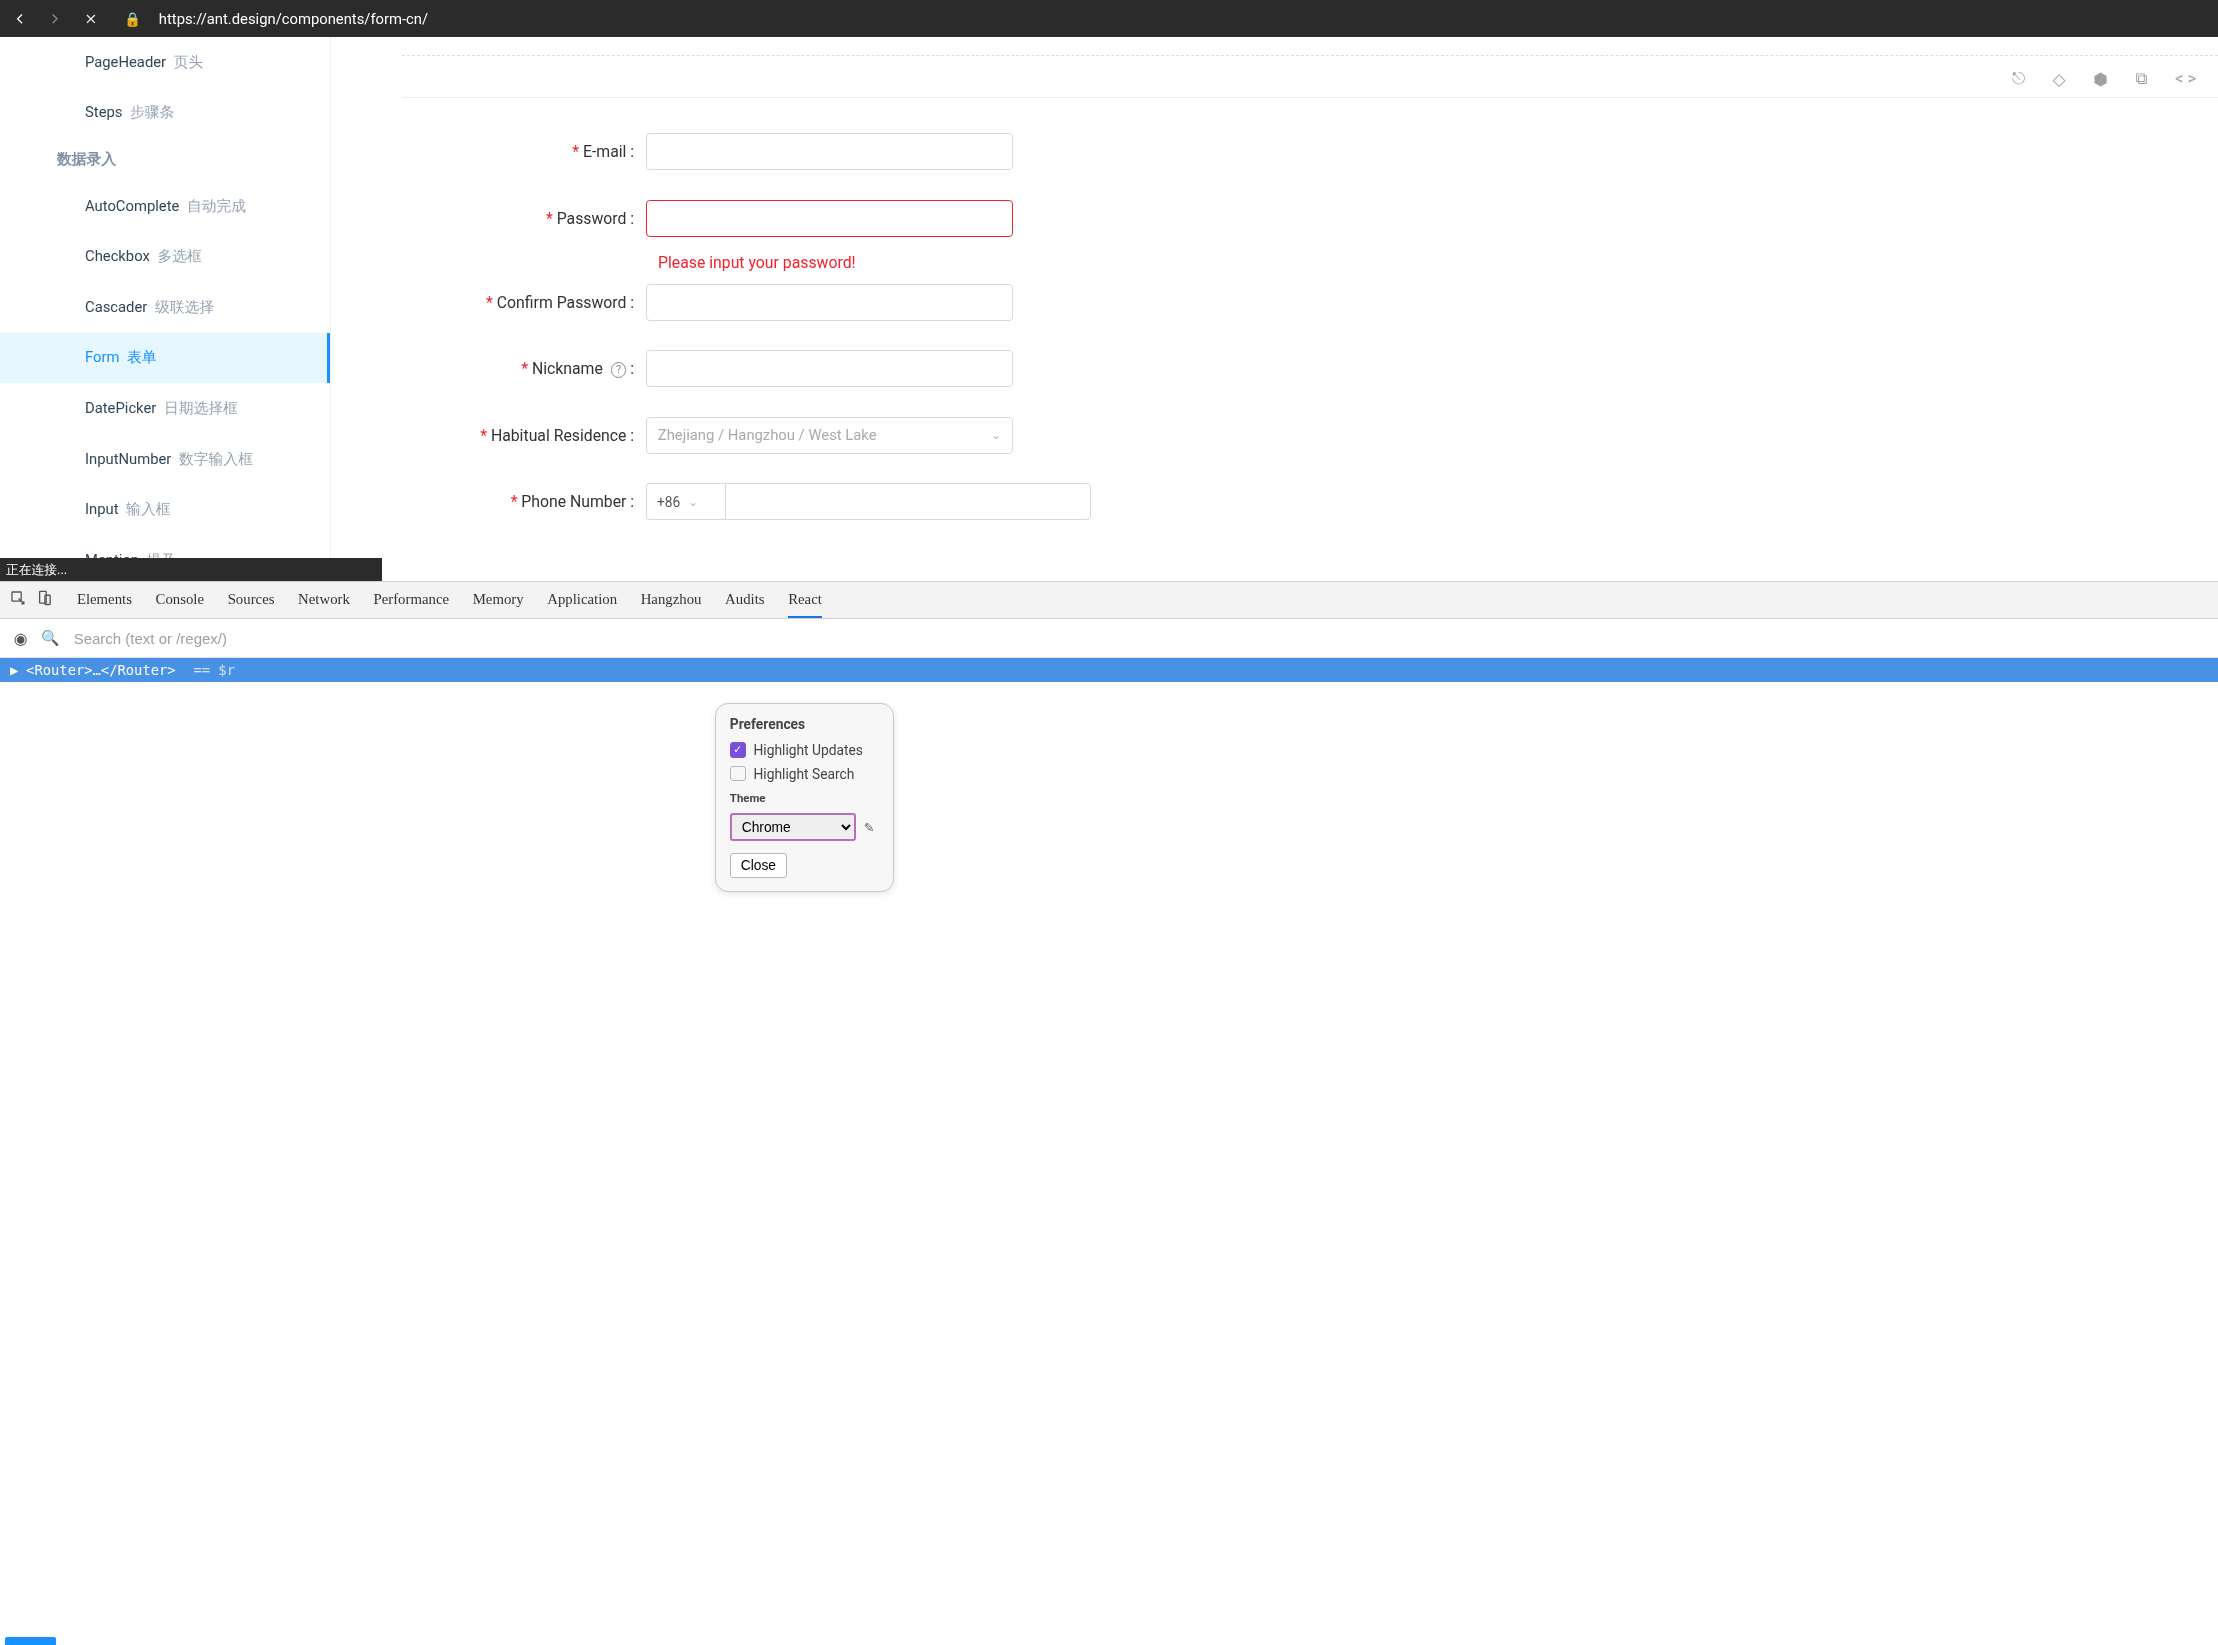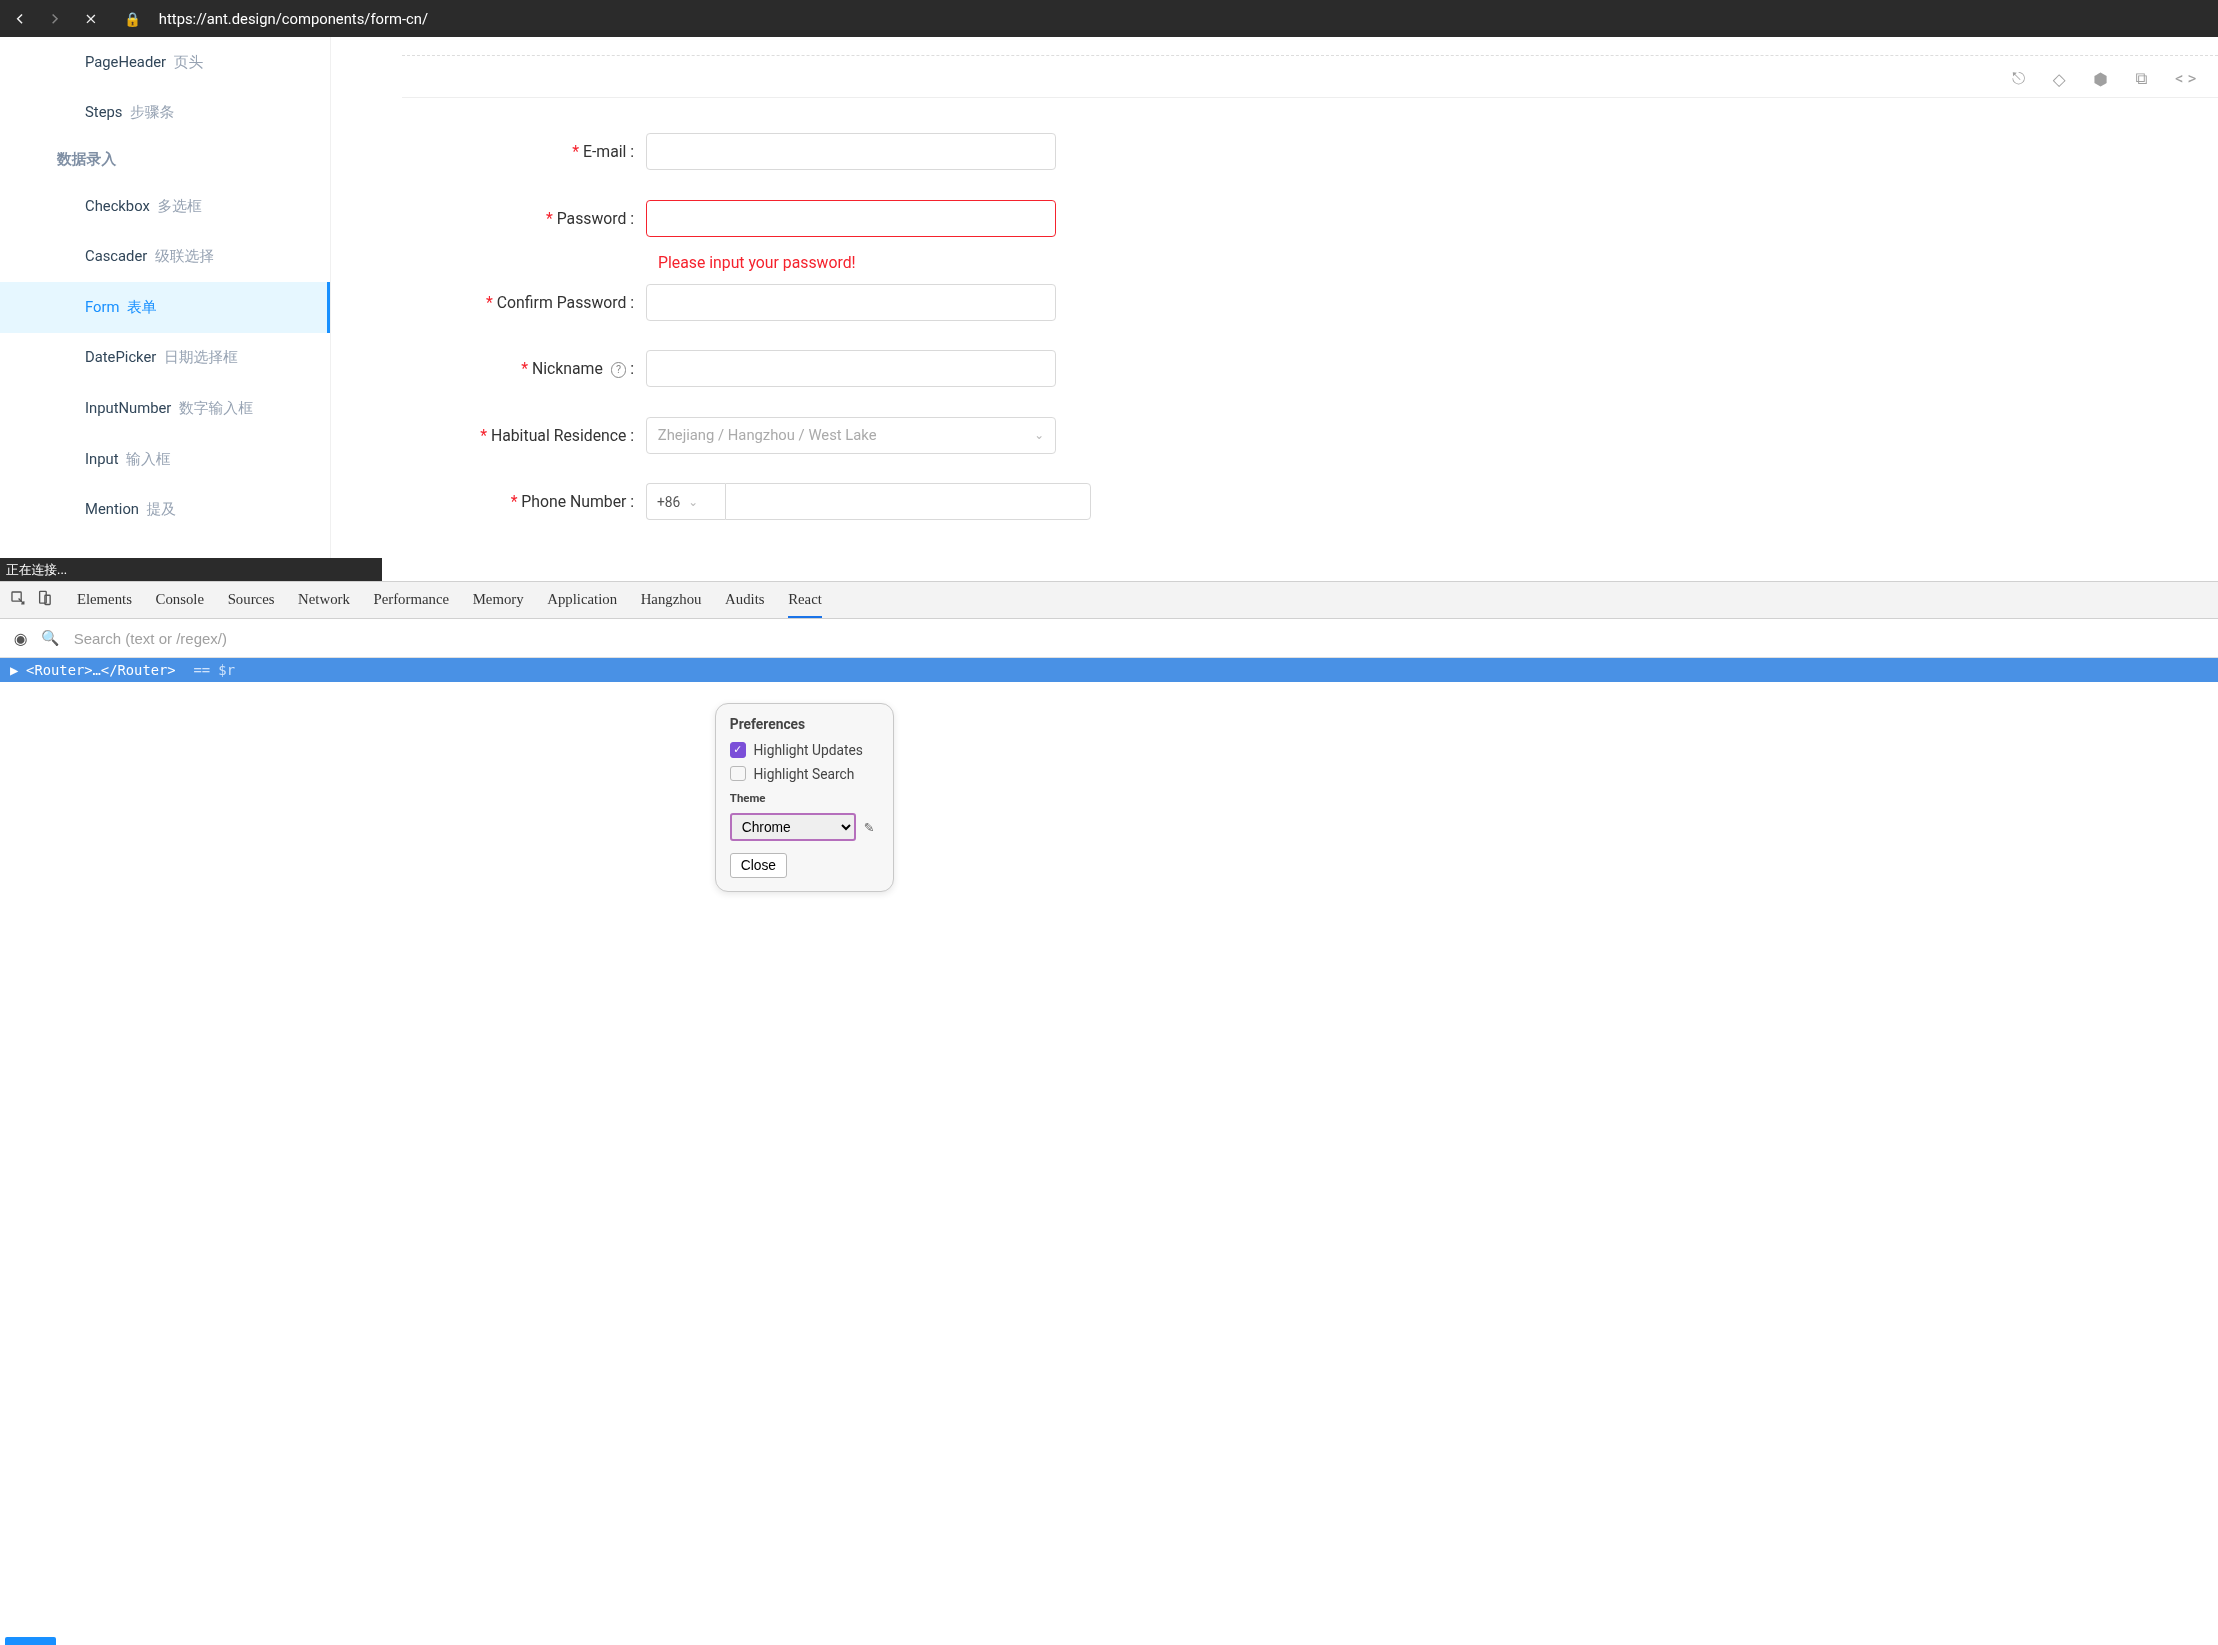--- a/index.html
+++ b/index.html
@@ -28,21 +28,21 @@
 
 .card-top { border-top: 1px dashed #ddd; margin: 17.7px 0 0 0; }
 .card-actions { display:flex; justify-content:flex-end; gap: 27.6px; padding: 13.8px 21.7px 7.9px 0; border-bottom: 1px solid #eee; }
 .card-action { color: #a0a0a0; font-size: 16.7px; }
 
 
 .form { padding: 35px 0 0 0; }
 .form-row { display:flex; align-items:center; margin-bottom: 29.6px; }
 .form-label { width: 244px; text-align: right; padding-right: 11.8px; font-size: 15.8px; color: #333; }
 .req { color: #f5222d; margin-right: 3.9px; }
-.input { width: 410px; height: 37px; border: 1px solid #d9d9d9; border-radius: 3.9px; padding: 0 10.8px; font-size: 14.8px; color: #aaa; display:flex; align-items:center; }
+.input { width: 367px; height: 37px; border: 1px solid #d9d9d9; border-radius: 3.9px; padding: 0 10.8px; font-size: 14.8px; color: #aaa; display:flex; align-items:center; }
 .input.error { border-color: #f5222d; }
 .error-msg { color: #f5222d; padding: 7.9px 0 0 256px; font-size: 15.8px; }
 .form-row-error { margin-bottom: 7.9px !important; }
 .select-caret { margin-left:auto; color:#bbb; font-size:11.8px; }
 .phone-wrap { display:flex; width:445px; gap:0; }
 .phone-prefix { width:79px; height:37px; border:1px solid #d9d9d9; border-radius:3.9px 0 0 3.9px; display:flex; align-items:center; padding:0 9.9px; color:#555; border-right:none; }
 .phone-input { flex:1; height:37px; border:1px solid #d9d9d9; border-radius:0 3.9px 3.9px 0; }
 .help-icon { display:inline-flex; width:15.8px; height:15.8px; border:1px solid #888; border-radius:50%; align-items:center; justify-content:center; font-size:10.8px; color:#888; margin-left:3.9px; vertical-align:middle; }
 
 
@@ -98,20 +98,21 @@
     </div>
   <span class="lock-icon">🔒</span>
   <span class="url">https://ant.design/components/form-cn/</span>
 </div>
 
 <div class="page">
   <div class="sidebar">
     <div class="side-item"><span class="en">PageHeader</span> <span class="cn">页头</span></div>
     <div class="side-item"><span class="en">Steps</span> <span class="cn">步骤条</span></div>
     <div class="side-group">数据录入</div>
+    <div class="side-item"><span class="en">AutoComplete</span> <span class="cn">自动完成</span></div>
     <div class="side-item"><span class="en">Checkbox</span> <span class="cn">多选框</span></div>
     <div class="side-item"><span class="en">Cascader</span> <span class="cn">级联选择</span></div>
     <div class="side-item active"><span class="en">Form</span> <span class="cn">表单</span></div>
     <div class="side-item"><span class="en">DatePicker</span> <span class="cn">日期选择框</span></div>
     <div class="side-item"><span class="en">InputNumber</span> <span class="cn">数字输入框</span></div>
     <div class="side-item"><span class="en">Input</span> <span class="cn">输入框</span></div>
     <div class="side-item"><span class="en">Mention</span> <span class="cn">提及</span></div>
   </div>
 
   <div class="content">

